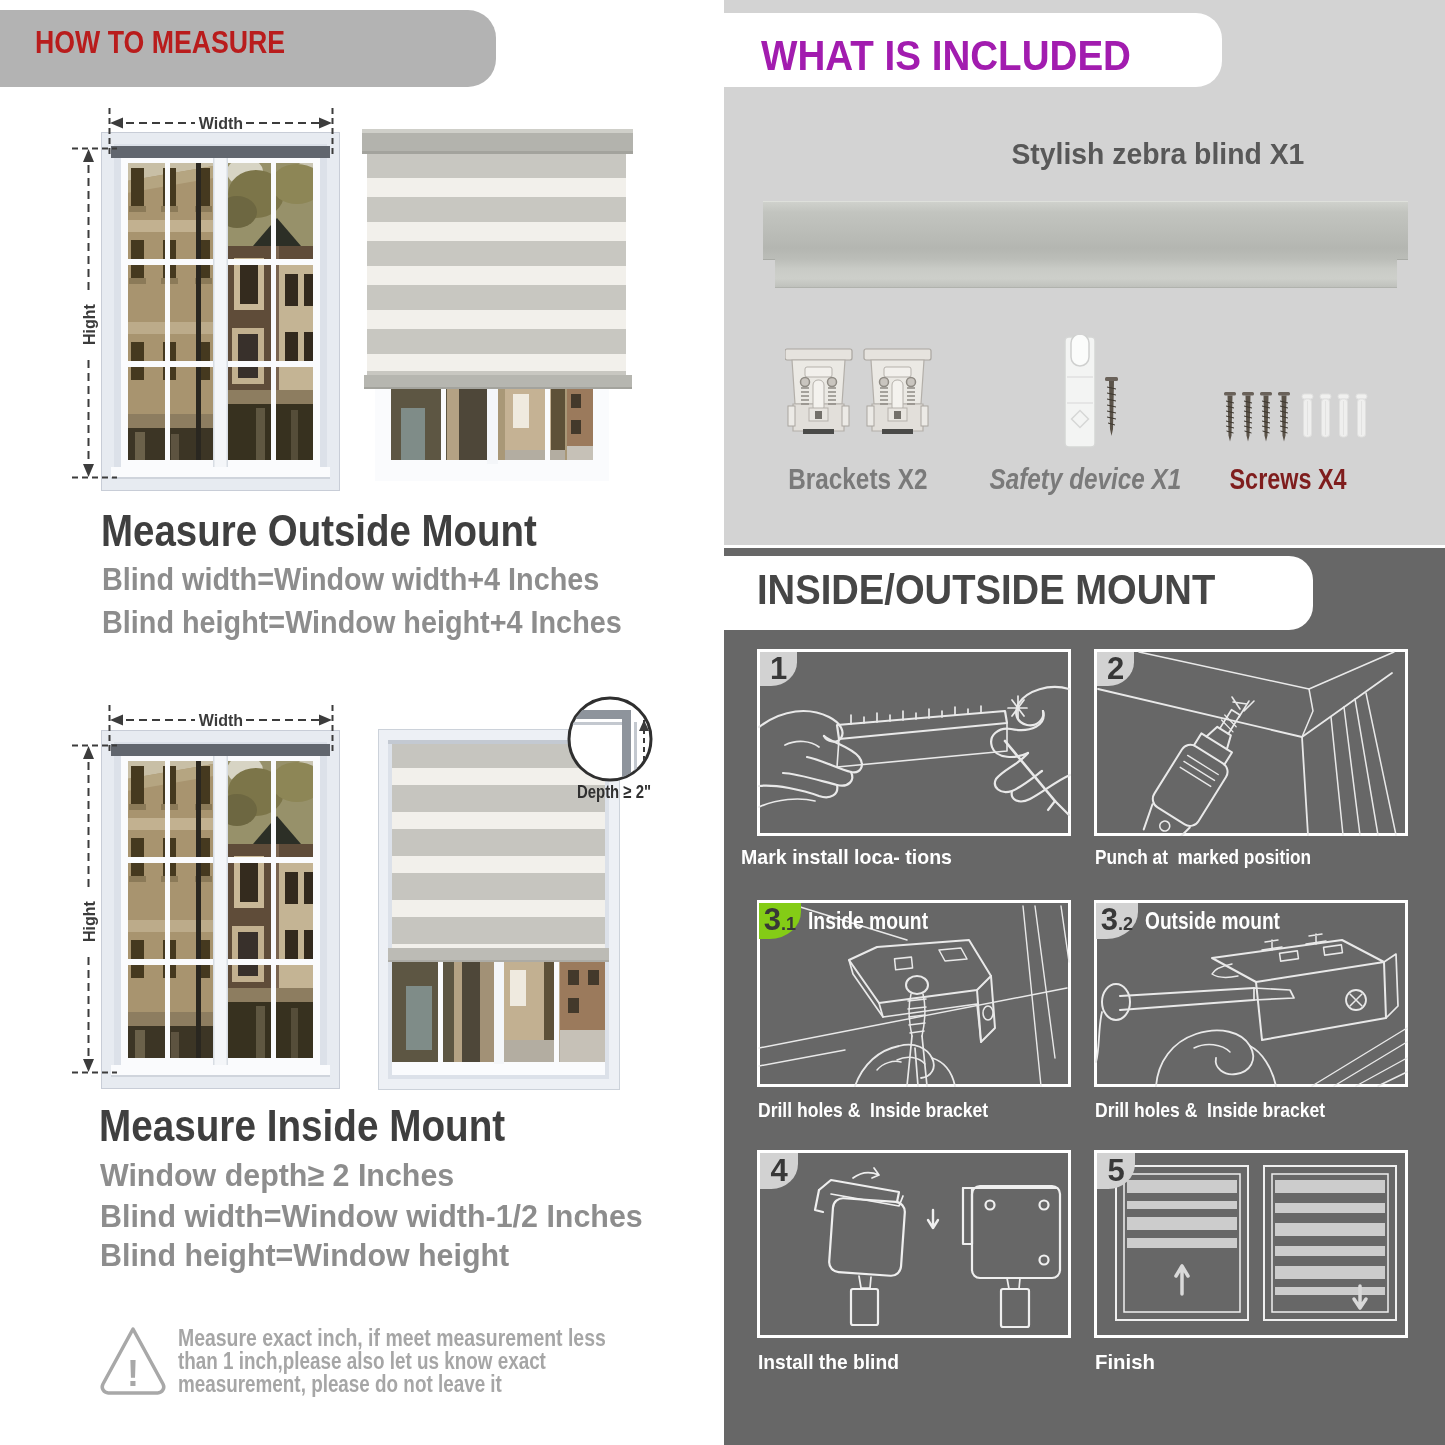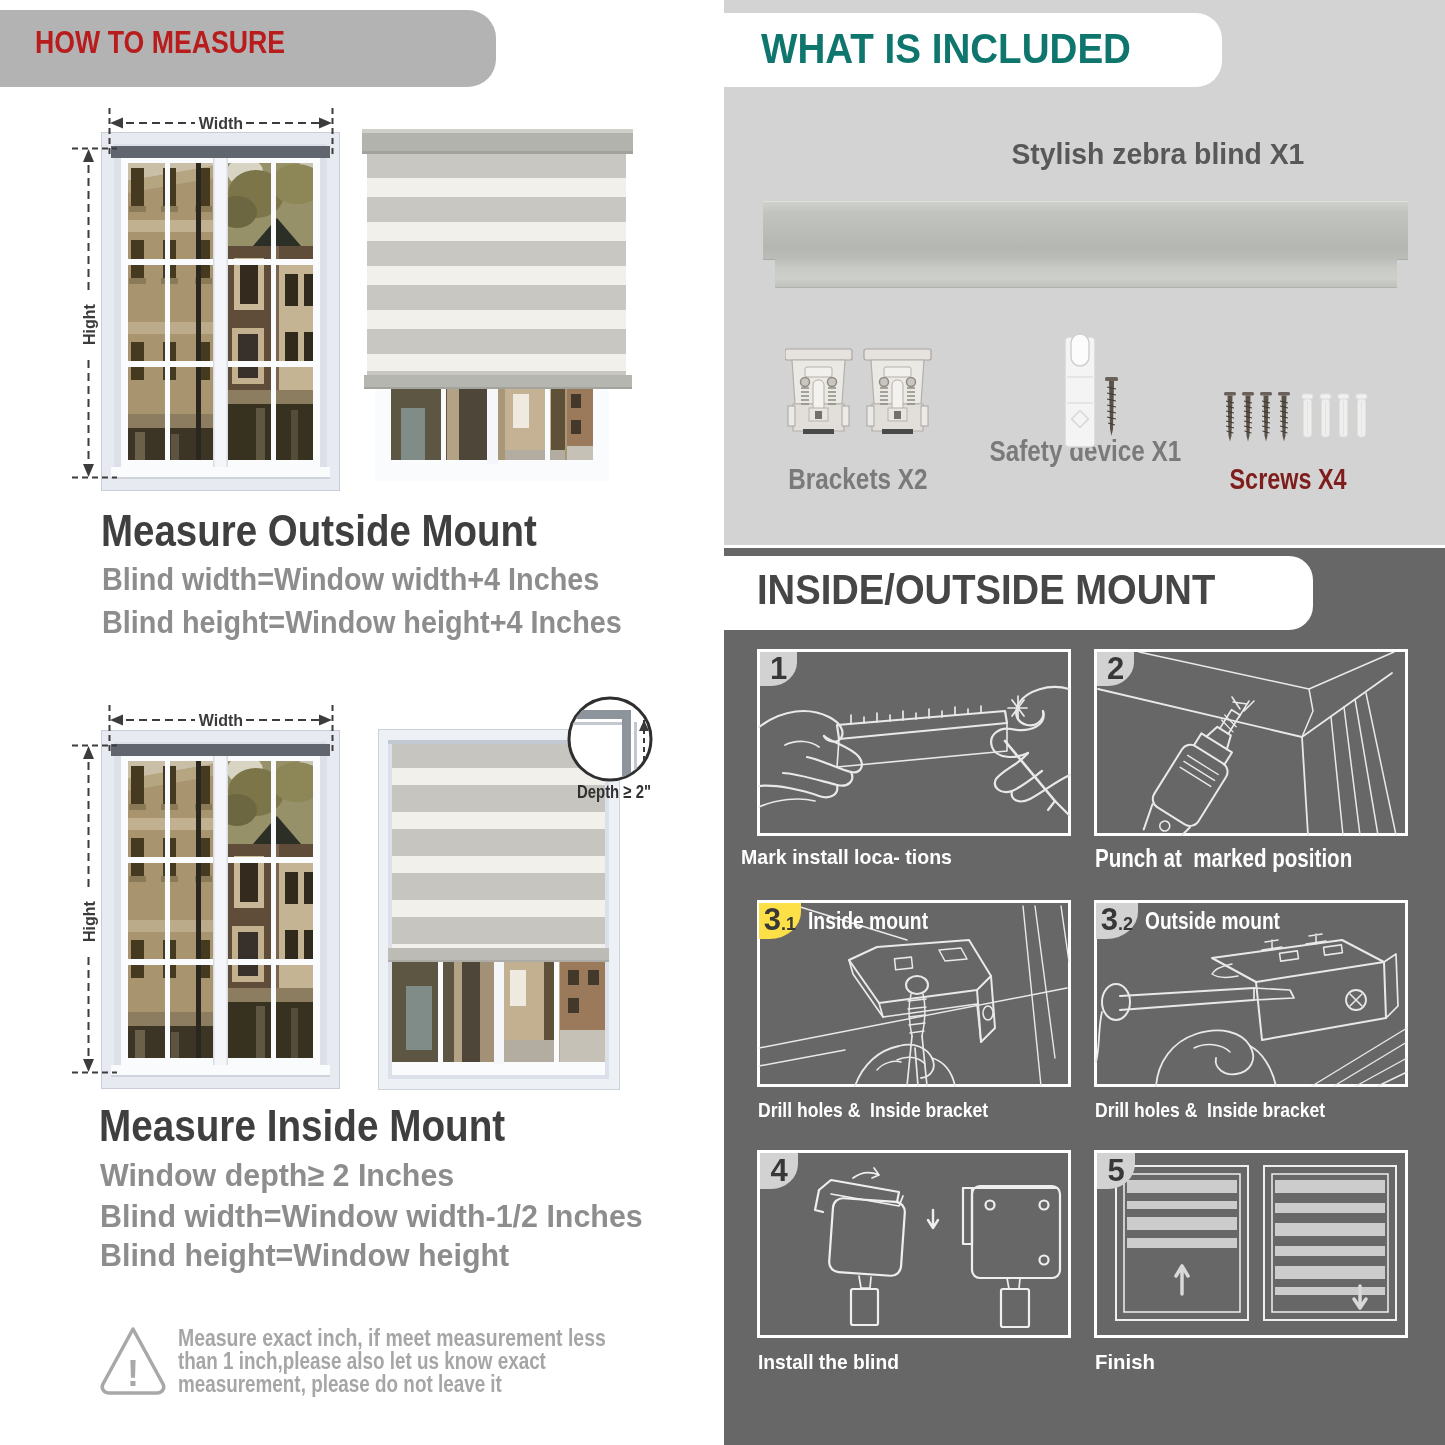--- a/index.html
+++ b/index.html
@@ -14,29 +14,29 @@
 </head>
 <body>
 
 <div class="abs" style="left:724px;top:0;width:721px;height:545px;background:#d3d3d3;"></div>
 <div class="abs" style="left:724px;top:548px;width:721px;height:897px;background:#676767;"></div>
 
 <div class="abs" style="left:0;top:10px;width:496px;height:77px;background:#b3b3b3;border-radius:0 28px 28px 0;"></div>
 <div class="abs b" style="left:35px;top:27px;font-size:31px;color:#b91c1c;"><span class="sx" style="transform:scaleX(0.861)">HOW TO MEASURE</span></div>
 
 <div class="abs" style="left:724px;top:13px;width:498px;height:74px;background:#ffffff;border-radius:0 26px 26px 0;"></div>
-<div class="abs b" style="left:761px;top:27px;font-size:43px;color:#0f766e;"><span class="sx" style="transform:scaleX(0.897)">WHAT IS INCLUDED</span></div>
+<div class="abs b" style="left:761px;top:34px;font-size:43px;color:#a21caf;"><span class="sx" style="transform:scaleX(0.897)">WHAT IS INCLUDED</span></div>
 
 <div class="abs b ctr" style="left:724px;top:140px;width:868px;font-size:29px;color:#585858;"><span class="sx" style="transform:scaleX(0.977)">Stylish zebra blind X1</span></div>
 
 <div class="abs" style="left:763px;top:201px;width:645px;height:58px;background:linear-gradient(#cfd1cc,#c2c4bf 18%,#babcb7 55%,#b4b6b1 80%,#bcbeb9);border-top:1px solid #dee0db;box-shadow:inset 0 -1px 0 #a9aba6;"></div>
 <div class="abs" style="left:775px;top:259px;width:622px;height:28px;background:linear-gradient(#bbbdb8,#c9cbc6 35%,#cdcfca 70%,#bfc1bc);box-shadow:0 1px 0 #b0b2ad;"></div>
 
 <div class="abs b ctr" style="left:758px;top:464px;width:200px;font-size:30px;color:#7a7a7a;"><span class="sx" style="transform:scaleX(0.81)">Brackets X2</span></div>
-<div class="abs b ctr" style="left:950px;top:436px;width:270px;font-size:30px;color:#7a7a7a;"><span class="sx" style="transform:scaleX(0.81)">Safety device X1</span></div>
+<div class="abs b ctr" style="left:950px;top:464px;width:270px;font-size:30px;color:#7a7a7a;font-style:italic;"><span class="sx" style="transform:scaleX(0.81)">Safety device X1</span></div>
 <div class="abs b ctr" style="left:1213px;top:464px;width:150px;font-size:30px;color:#7f1d1d;"><span class="sx" style="transform:scaleX(0.78)">Screws X4</span></div>
 
 <div class="abs" style="left:724px;top:556px;width:589px;height:74px;background:#ffffff;border-radius:0 24px 24px 0;"></div>
 <div class="abs b" style="left:757px;top:568px;font-size:43px;color:#464646;"><span class="sx" style="transform:scaleX(0.888)">INSIDE/OUTSIDE MOUNT</span></div>
 
 <div class="abs b" style="left:101px;top:509px;font-size:44px;color:#3f3f3f;"><span class="sx" style="transform:scaleX(0.874)">Measure Outside Mount</span></div>
 <div class="abs b" style="left:102px;top:563px;font-size:32px;color:#8d8d8d;"><span class="sx" style="transform:scaleX(0.90)">Blind width=Window width+4 Inches</span></div>
 <div class="abs b" style="left:102px;top:606px;font-size:32px;color:#8d8d8d;"><span class="sx" style="transform:scaleX(0.90)">Blind height=Window height+4 Inches</span></div>
 
 <div class="abs b" style="left:99px;top:1104px;font-size:44px;color:#3f3f3f;"><span class="sx" style="transform:scaleX(0.879)">Measure Inside Mount</span></div>
@@ -44,21 +44,21 @@
 <div class="abs b" style="left:100px;top:1200px;font-size:32px;color:#8d8d8d;"><span class="sx" style="transform:scaleX(0.95)">Blind width=Window width-1/2 Inches</span></div>
 <div class="abs b" style="left:100px;top:1239px;font-size:32px;color:#8d8d8d;"><span class="sx" style="transform:scaleX(0.95)">Blind height=Window height</span></div>
 
 <div class="abs b" style="left:178px;top:1327px;font-size:23px;color:#a6a6a6;"><span class="sx" style="transform:scaleX(0.845)">Measure exact inch, if meet measurement less</span></div>
 <div class="abs b" style="left:178px;top:1350px;font-size:23px;color:#a6a6a6;"><span class="sx" style="transform:scaleX(0.82)">than 1 inch,please also let us know exact</span></div>
 <div class="abs b" style="left:178px;top:1373px;font-size:23px;color:#a6a6a6;"><span class="sx" style="transform:scaleX(0.82)">measurement, please do not leave it</span></div>
 
 <div class="abs b" style="left:577px;top:782px;font-size:19px;color:#303030;z-index:9;"><span class="sx" style="transform:scaleX(0.784)">Depth ≥ 2"</span></div>
 
 <div class="abs b" style="left:741px;top:846px;font-size:21px;color:#ffffff;"><span class="sx" style="transform:scaleX(0.932)">Mark install loca- tions</span></div>
-<div class="abs b" style="left:1095px;top:846px;font-size:25px;color:#ffffff;"><span class="sx" style="transform:scaleX(0.823)">Punch at &nbsp;marked position</span></div>
+<div class="abs b" style="left:1095px;top:846px;font-size:21px;color:#ffffff;"><span class="sx" style="transform:scaleX(0.823)">Punch at &nbsp;marked position</span></div>
 <div class="abs b" style="left:758px;top:1099px;font-size:21px;color:#ffffff;"><span class="sx" style="transform:scaleX(0.835)">Drill holes &amp; &nbsp;Inside bracket</span></div>
 <div class="abs b" style="left:1095px;top:1099px;font-size:21px;color:#ffffff;"><span class="sx" style="transform:scaleX(0.835)">Drill holes &amp; &nbsp;Inside bracket</span></div>
 <div class="abs b" style="left:758px;top:1351px;font-size:21px;color:#ffffff;text-align:center;"><span class="sx" style="transform:scaleX(0.915)">Install the blind</span></div>
 <div class="abs b" style="left:1095px;top:1351px;font-size:21px;color:#ffffff;text-decoration:underline;"><span class="sx" style="transform:scaleX(0.97)">Finish</span></div>
 
 <svg width="0" height="0" style="position:absolute">
 <defs>
 <clipPath id="glassclip">
         <rect x="20" y="26" width="199" height="309"></rect>
       </clipPath>
@@ -541,16 +541,16 @@
     <path d="M88,144 l0,-28 m0,0 l-6,10 m6,-10 l6,10"></path>
     <path d="M266,136 l0,22 m0,0 l-6,-9 m6,9 l6,-9"></path>
   </g>
 </svg>
 
 <div class="abs b" style="left:808px;top:909px;font-size:24px;color:#ffffff;"><span class="sx" style="transform:scaleX(0.804)">Inside mount</span></div>
 <div class="abs b" style="left:1145px;top:909px;font-size:24px;color:#ffffff;"><span class="sx" style="transform:scaleX(0.797)">Outside mount</span></div>
 
 <div class="abs b" style="left:760px;top:652px;width:37px;height:34px;border-radius:0 0 70% 0;background:#d2d2d2;color:#383838;font-size:31px;text-align:center;line-height:33px;">1</div>
 <div class="abs b" style="left:1097px;top:652px;width:37px;height:34px;border-radius:0 0 70% 0;background:#d2d2d2;color:#383838;font-size:31px;text-align:center;line-height:33px;">2</div>
-<div class="abs b" style="left:759px;top:903px;width:42px;height:36px;border-radius:0 0 75% 0;background:#fde047;color:#383838;font-size:31px;text-align:center;line-height:34px;">3<span style="font-size:18px;">.1</span></div>
+<div class="abs b" style="left:759px;top:903px;width:42px;height:36px;border-radius:0 0 75% 0;background:#84cc16;color:#383838;font-size:31px;text-align:center;line-height:34px;">3<span style="font-size:18px;">.1</span></div>
 <div class="abs b" style="left:1096px;top:903px;width:42px;height:36px;border-radius:0 0 75% 0;background:#d2d2d2;color:#383838;font-size:31px;text-align:center;line-height:34px;">3<span style="font-size:18px;">.2</span></div>
 <div class="abs b" style="left:760px;top:1153px;width:38px;height:36px;border-radius:0 0 70% 0;background:#d2d2d2;color:#383838;font-size:31px;text-align:center;line-height:35px;">4</div>
 <div class="abs b" style="left:1097px;top:1153px;width:38px;height:36px;border-radius:0 0 70% 0;background:#d2d2d2;color:#383838;font-size:31px;text-align:center;line-height:35px;">5</div>
 
 </body></html>

